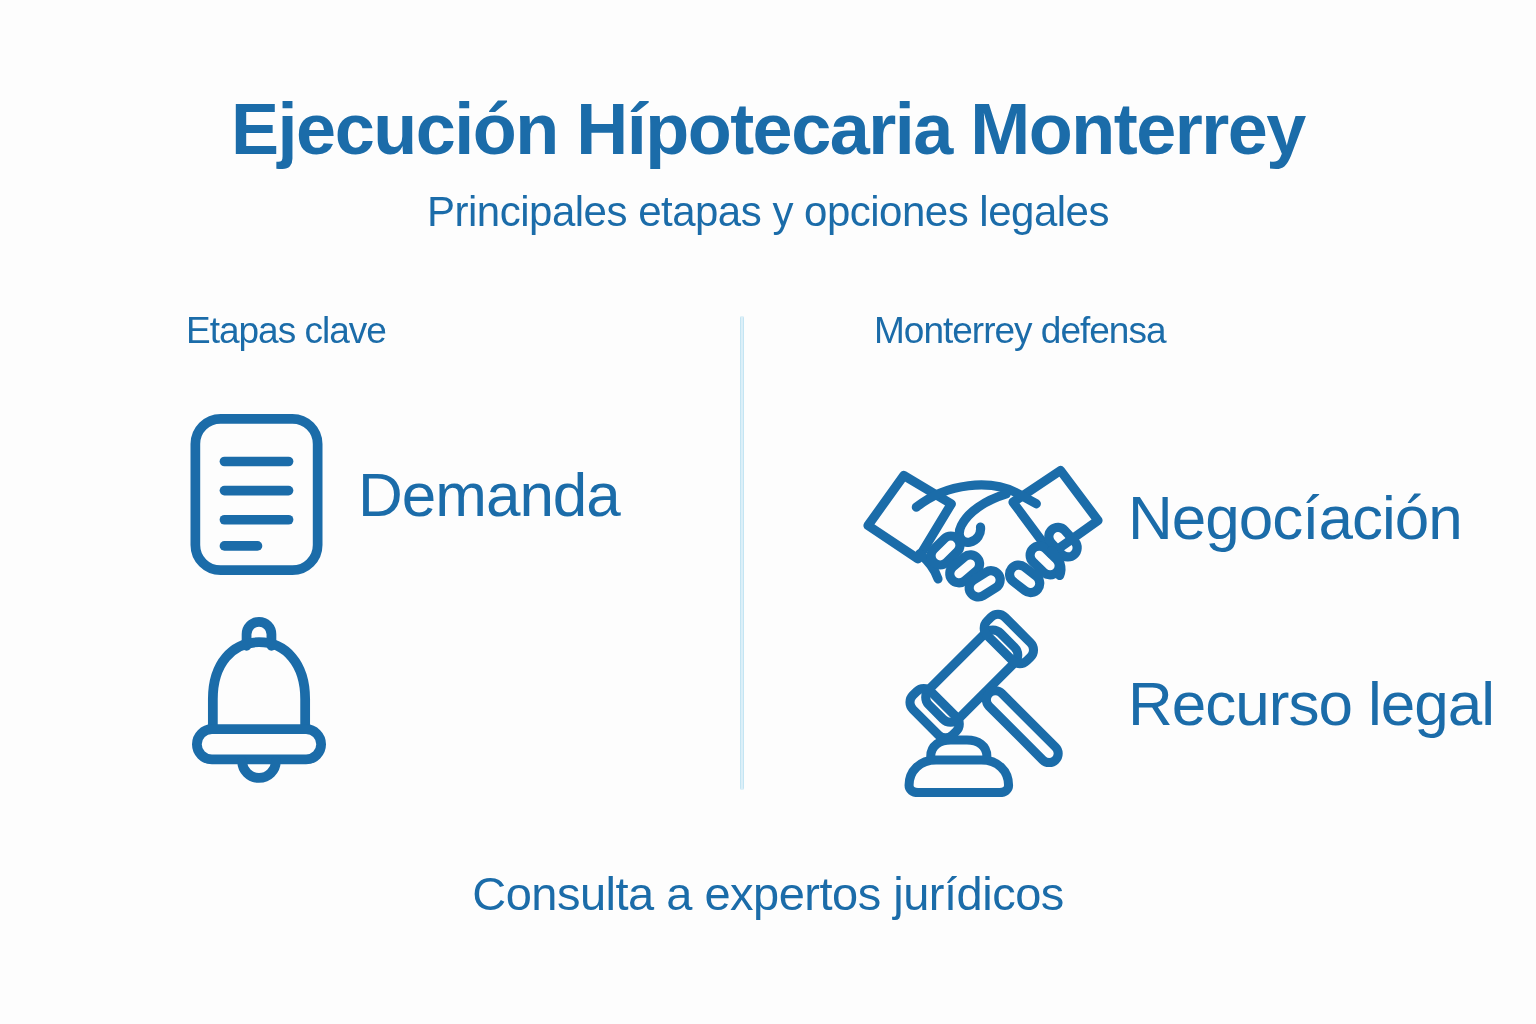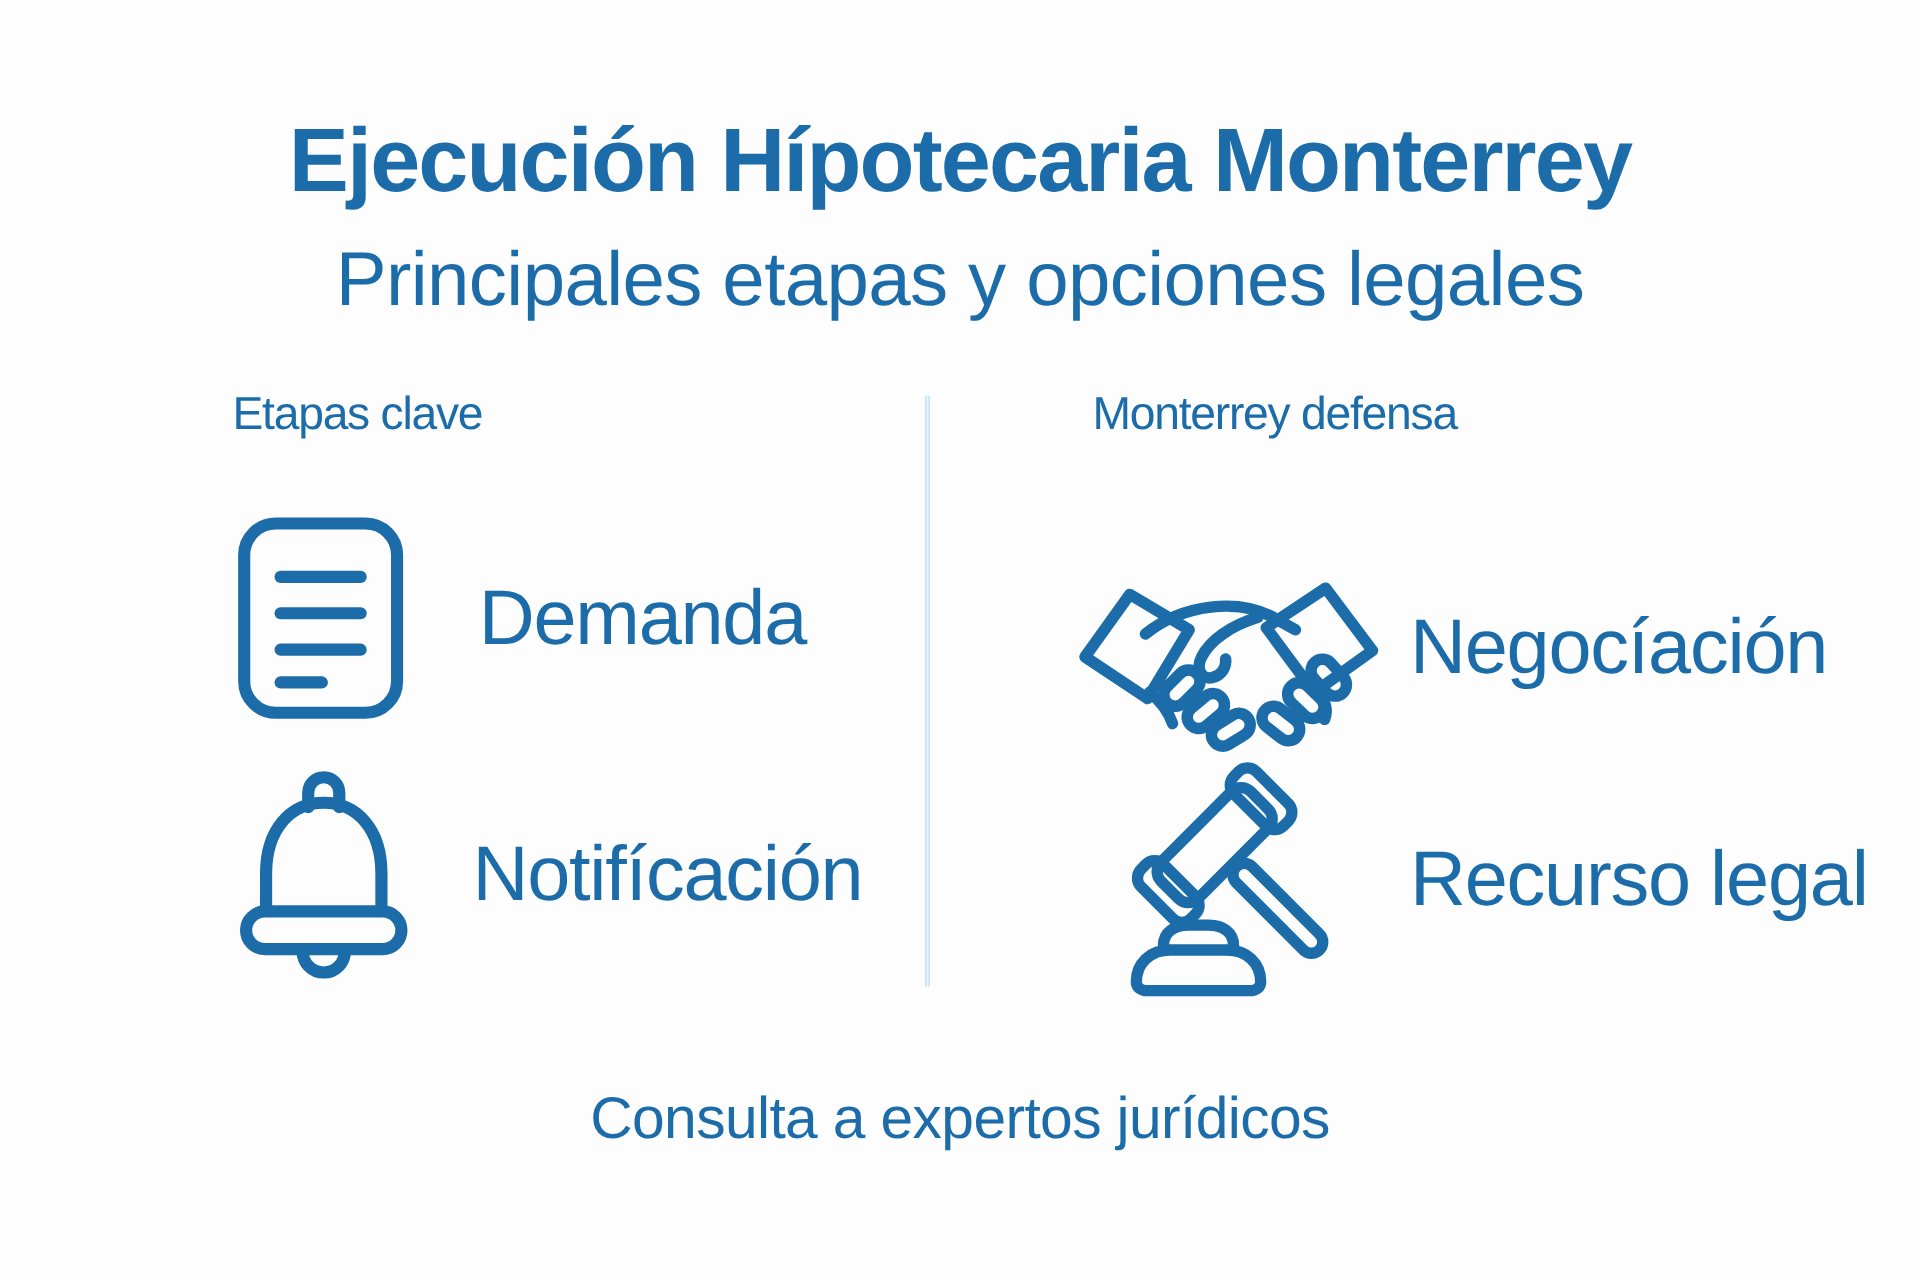--- a/index.html
+++ b/index.html
@@ -23,21 +23,21 @@
     top: 88px; left: 0; width: 100%;
     text-align: center;
     font-size: 72px;
     font-weight: 700;
     letter-spacing: -1.5px;
   }
   .subtitle {
     position: absolute;
     top: 188px; left: 0; width: 100%;
     text-align: center;
-    font-size: 61px;
+    font-size: 42px;
     font-weight: 400;
     letter-spacing: -0.5px;
   }
   .divider {
     position: absolute;
     left: 740px; top: 316px;
     width: 4px; height: 474px;
     background: linear-gradient(to right, var(--divider), #e8f5fb 50%, var(--divider));
     border-radius: 2px;
   }
@@ -57,21 +57,21 @@
     white-space: nowrap;
   }
   .item .icon { flex: 0 0 auto; color: var(--accent); }
   .item .icon svg { display: block; }
   .item .label {
     font-size: 62px;
     font-weight: 400;
     letter-spacing: -1px;
   }
   #item-demanda      { left: 188px; top: 412px; }
-  #item-demanda .label      { margin-left: 58px; }
+  #item-demanda .label      { margin-left: 33px; }
   #item-notificacion { left: 188px; top: 610px; }
   #item-notificacion .label { margin-left: 48px; }
   #item-negociacion  { left: 858px; top: 452px; }
   #item-negociacion .label  { margin-left: 20px; align-self: flex-start; margin-top: 30px; }
   #item-recurso      { left: 876px; top: 608px; }
   #item-recurso .label      { margin-left: 52px; }
   .footer {
     position: absolute;
     top: 866px; left: 0; width: 100%;
     text-align: center;
@@ -108,21 +108,20 @@
 
   <div class="item" id="item-notificacion">
     <span class="icon">
       <svg width="142" height="178" viewBox="0 0 160 200" fill="none" stroke="currentColor" stroke-width="11" stroke-linecap="round" stroke-linejoin="round">
         <path d="M66 40 L66 27 a14 14 0 0 1 28 0 L94 40"></path>
         <path d="M28 132 L28 100 C28 60 50 36 80 36 C110 36 132 60 132 100 L132 132"></path>
         <rect x="10" y="134" width="140" height="34" rx="17"></rect>
         <path d="M61 170 a19 19 0 0 0 38 0"></path>
       </svg>
     </span>
-    <span class="label">Notifícación</span>
   </div>
 
   <div class="item" id="item-negociacion">
     <span class="icon">
       <svg width="250" height="167" viewBox="0 0 300 200" fill="none" stroke="currentColor" stroke-width="11" stroke-linecap="round" stroke-linejoin="round">
 
         <path d="M12 88 L55 28 L112 62 L72 128 Z"></path>
 
         <path d="M288 82 L243 22 L186 60 L232 122 Z"></path>
 

